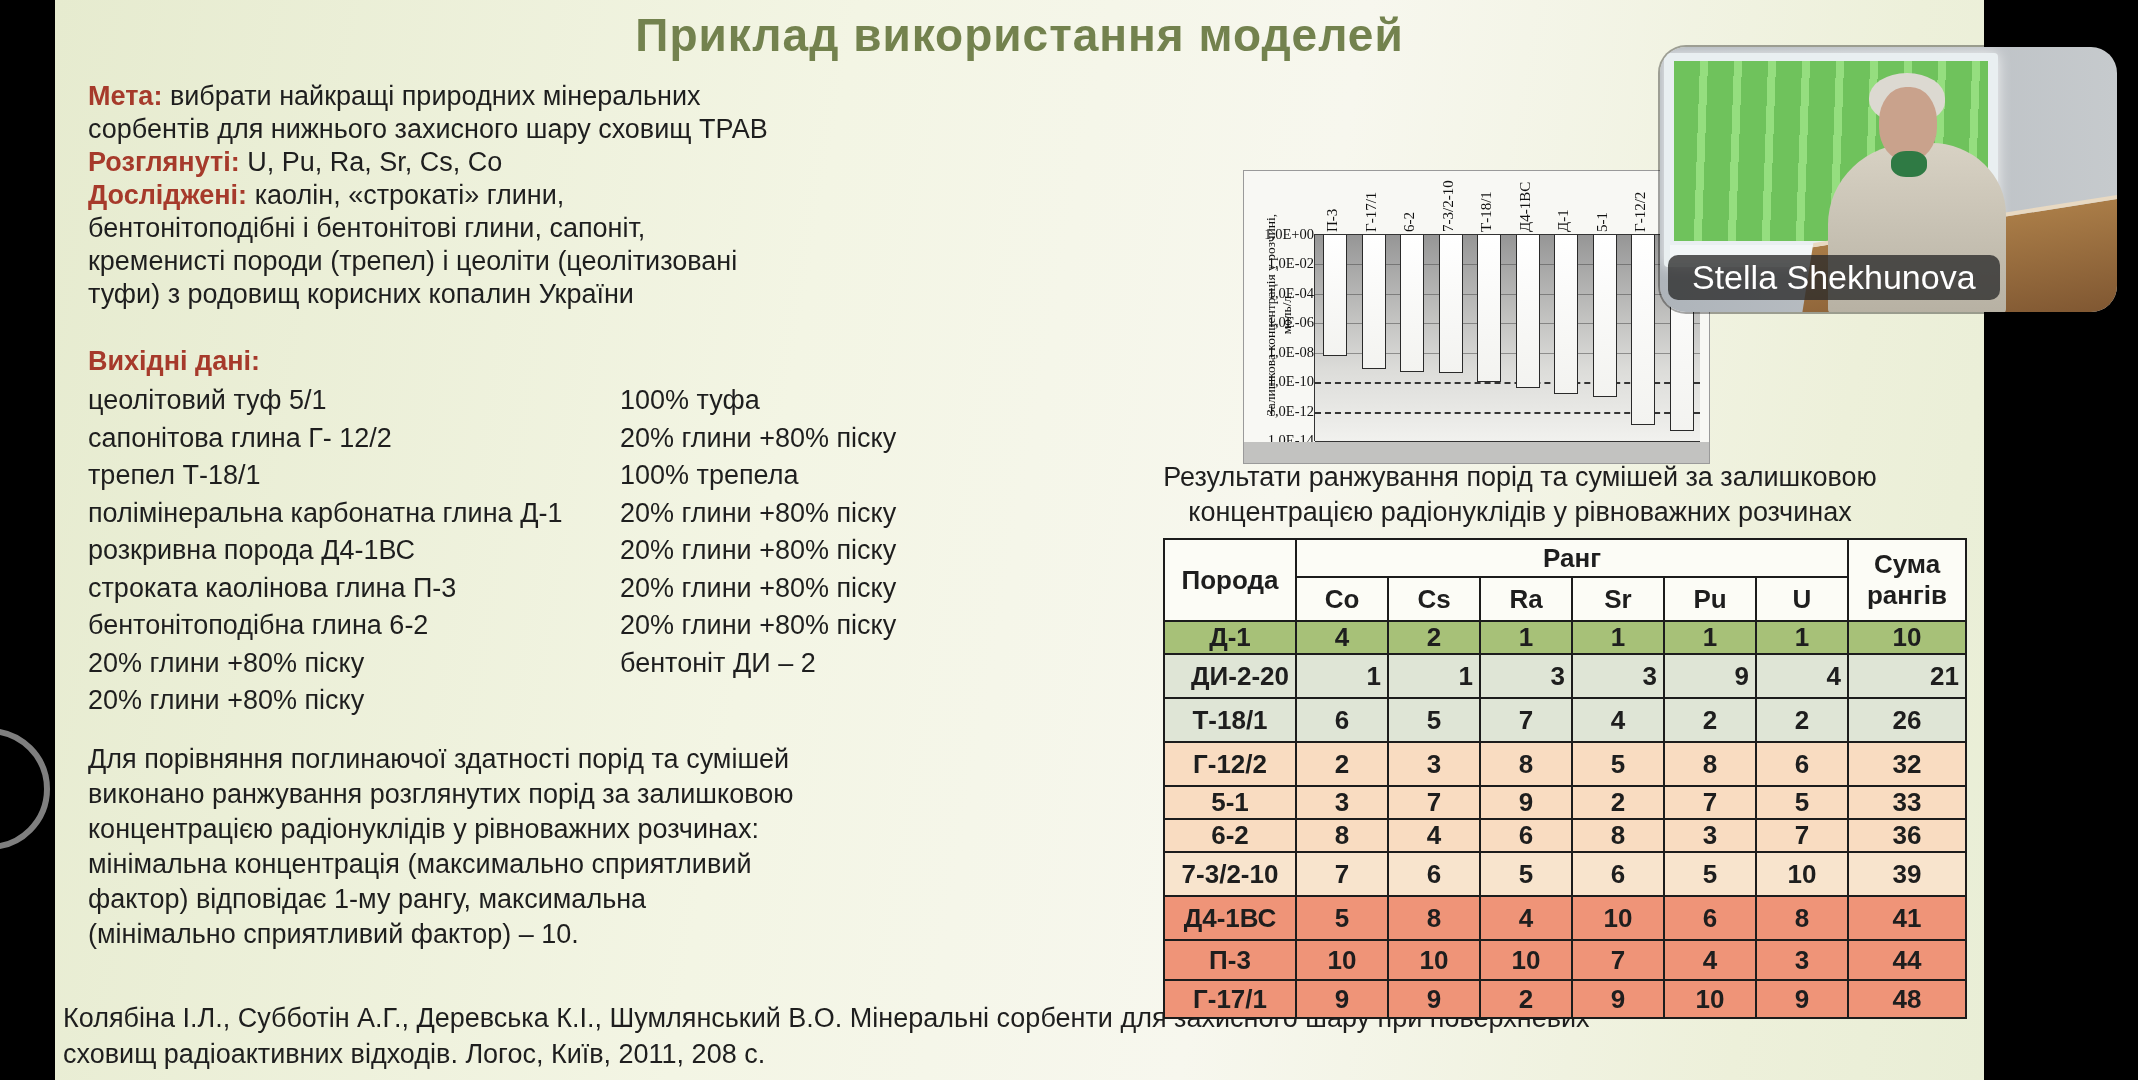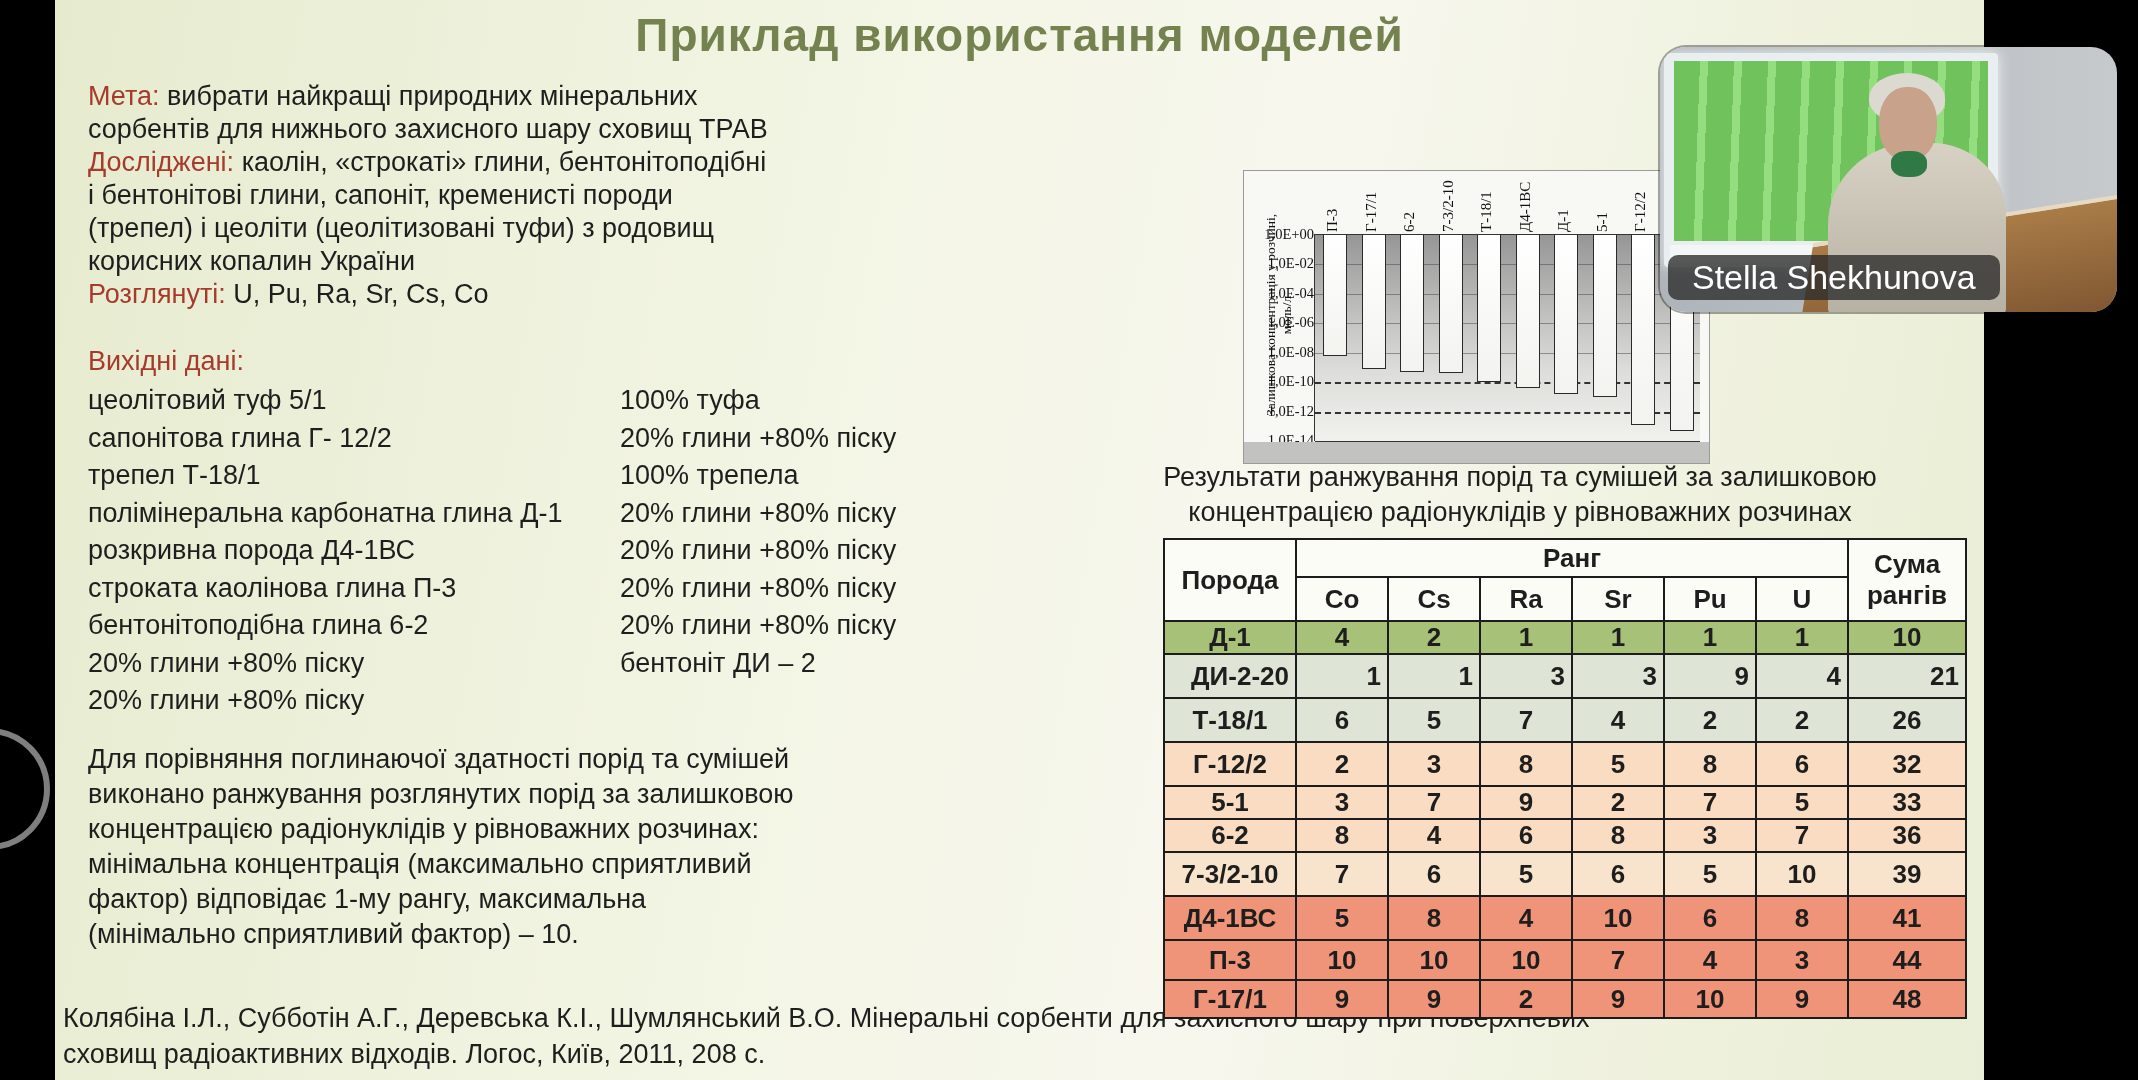--- a/index.html
+++ b/index.html
@@ -3,21 +3,21 @@
 <meta charset="utf-8">
 <style>
   html,body{margin:0;padding:0;background:#000;}
   #stage{position:relative;width:2138px;height:1080px;background:#000;overflow:hidden;
          font-family:"Liberation Sans",sans-serif;color:#1e1e1e;}
   
   #slide{position:absolute;left:55px;top:0;width:1929px;height:1080px;
          background:linear-gradient(100deg,#e6ebcf 0%,#f3f5e4 38%,#f7f7ee 62%,#edf0da 88%,#e9eed6 100%);}
   .slide-title{position:absolute;left:0;top:8px;width:1929px;text-align:center;
                font-size:46px;font-weight:bold;color:#73824e;letter-spacing:1px;}
-  .red{color:#a63a2b;font-weight:normal;}
+  .red{color:#a63a2b;font-weight:bold;}
   .txt{font-size:27px;line-height:33px;}
   #meta-block{position:absolute;left:33px;top:80px;width:690px;}
   #meta-block p{margin:0;}
   #input-label{position:absolute;left:33px;top:345px;}
   #materials{position:absolute;left:33px;top:382px;width:880px;display:grid;
              grid-template-columns:532px auto;font-size:27px;line-height:37.5px;}
   #compare-par{position:absolute;left:33px;top:742px;width:712px;font-size:27px;line-height:35px;}
   #citation{position:absolute;left:8px;top:1000px;width:1895px;font-size:27px;line-height:36px;}
   
   #chart-heading{position:absolute;left:1045px;top:48px;width:560px;text-align:right;
@@ -73,22 +73,22 @@
 <body>
 
 <div id="stage">
 
   <div id="slide">
 
     <div class="slide-title">Приклад використання моделей</div>
 
     <div id="meta-block" class="txt">
       <p><span class="red">Мета:</span> <span>вибрати найкращі природних мінеральних сорбентів для нижнього захисного шару сховищ ТРАВ</span></p>
+      <p><span class="red">Розглянуті:</span> <span>U, Pu, Ra, Sr, Cs, Co</span></p>
       <p><span class="red">Досліджені:</span> <span>каолін, «строкаті» глини, бентонітоподібні і бентонітові глини, сапоніт, кременисті породи (трепел) і цеоліти (цеолітизовані туфи) з родовищ корисних копалин України</span></p>
-      <p><span class="red">Розглянуті:</span> <span>U, Pu, Ra, Sr, Cs, Co</span></p>
     </div>
 
     <div id="input-label" class="txt red">Вихідні дані:</div>
 
     <div id="materials">
         <div>цеолітовий туф 5/1</div>
         <div>100% туфа</div>
         <div>сапонітова глина Г- 12/2</div>
         <div>20% глини +80% піску</div>
         <div>трепел Т-18/1</div>

